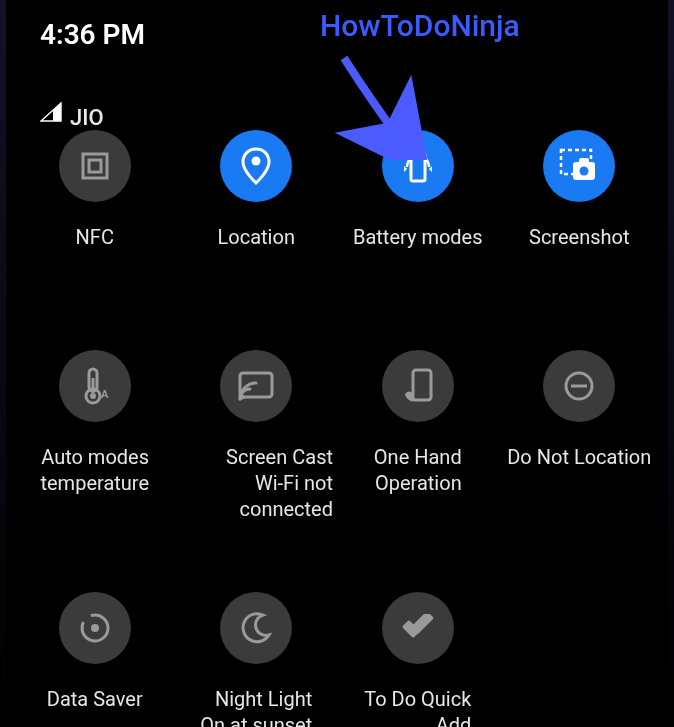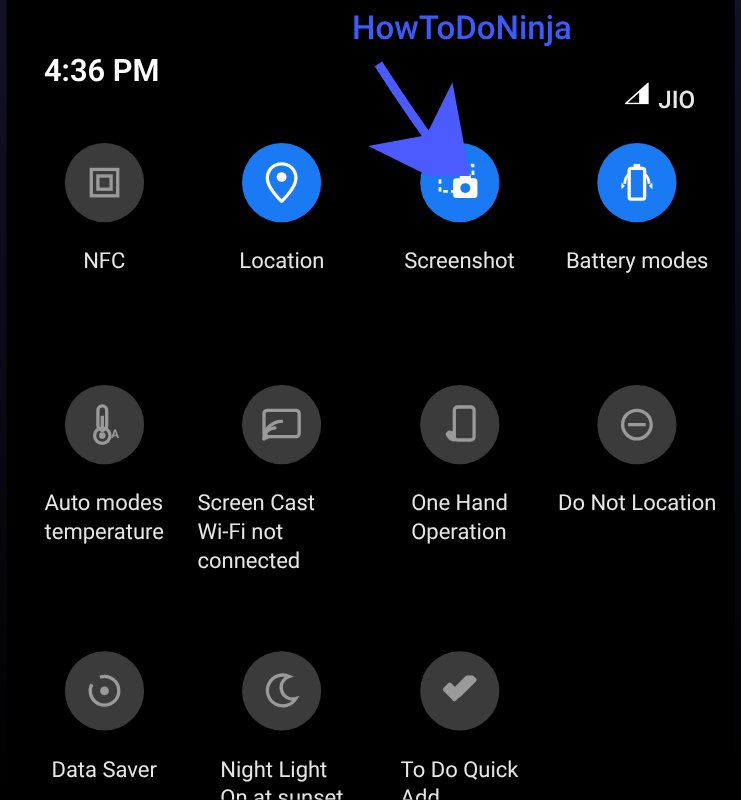--- a/index.html
+++ b/index.html
@@ -17,24 +17,25 @@
     position: relative;
     width: 674px;
     height: 727px;
     background: #000;
     border-radius: 6px;
     box-sizing: border-box;
   }
   .status-bar {
     display: flex;
     justify-content: space-between;
-    align-items: center;
+    align-items: flex-start;
     padding: 18px 36px 0 40px;
     height: 110px;
     box-sizing: border-box;
+    flex-direction: column;
   }
   .time {
     font-size: 28px;
     font-weight: 600;
     color: #fff;
   }
   .status-right {
     text-align: right;
   }
   .watermark-block {
@@ -74,21 +75,21 @@
     display: grid;
     grid-template-columns: repeat(4, 1fr);
     row-gap: 70px;
     column-gap: 0;
     padding: 20px 14px 0 14px;
   }
   .tile {
     display: flex;
     flex-direction: column;
     align-items: center;
-    text-align: left;
+    text-align: right;
     min-height: 150px;
   }
   .circle {
     width: 72px;
     height: 72px;
     border-radius: 50%;
     display: flex;
     align-items: center;
     justify-content: center;
     background: #3b3b3b;
@@ -171,45 +172,45 @@
         <svg width="30" height="38" viewBox="0 0 30 38">
           <path d="M15 2 C7 2 2 8 2 15 C2 24 15 36 15 36 C15 36 28 24 28 15 C28 8 23 2 15 2 Z" fill="none" stroke="#fff" stroke-width="3"></path>
           <circle cx="15" cy="14" r="4.5" fill="#fff"></circle>
         </svg>
       </div>
       <div class="label">Location</div>
     </div>
 
     <div class="tile">
       <div class="circle active">
-        <svg width="40" height="36" viewBox="0 0 40 36">
-          <rect x="2" y="2" width="30" height="24" fill="none" stroke="#fff" stroke-width="2.5" stroke-dasharray="4 3"></rect>
-          <rect x="14" y="14" width="22" height="18" rx="3" fill="#fff"></rect>
-          <rect x="20" y="10" width="10" height="6" rx="2" fill="#fff"></rect>
-          <circle cx="25" cy="23" r="4.5" fill="#1a7af3"></circle>
-        </svg>
-      </div>
-      <div class="label">Screenshot</div>
-    </div>
-
-    <div class="tile">
-      <div class="circle active">
         <svg width="30" height="38" viewBox="0 0 30 38">
           <rect x="8" y="6" width="14" height="28" rx="2" fill="none" stroke="#fff" stroke-width="3"></rect>
           <rect x="12" y="2" width="6" height="4" fill="#fff"></rect>
           <path d="M4 20 A12 12 0 0 1 8 11" fill="none" stroke="#fff" stroke-width="2.5"></path>
           <path d="M26 20 A12 12 0 0 0 22 11" fill="none" stroke="#fff" stroke-width="2.5"></path>
           <polygon points="4,22 1,19 1,25" fill="#fff"></polygon>
           <polygon points="26,22 29,19 29,25" fill="#fff"></polygon>
         </svg>
       </div>
       <div class="label">Battery modes</div>
     </div>
 
     <div class="tile">
+      <div class="circle active">
+        <svg width="40" height="36" viewBox="0 0 40 36">
+          <rect x="2" y="2" width="30" height="24" fill="none" stroke="#fff" stroke-width="2.5" stroke-dasharray="4 3"></rect>
+          <rect x="14" y="14" width="22" height="18" rx="3" fill="#fff"></rect>
+          <rect x="20" y="10" width="10" height="6" rx="2" fill="#fff"></rect>
+          <circle cx="25" cy="23" r="4.5" fill="#1a7af3"></circle>
+        </svg>
+      </div>
+      <div class="label">Screenshot</div>
+    </div>
+
+    <div class="tile">
       <div class="circle">
         <svg width="32" height="40" viewBox="0 0 32 40">
           <rect x="10" y="3" width="8" height="22" rx="4" fill="none" stroke="#9a9a9a" stroke-width="3"></rect>
           <circle cx="14" cy="30" r="7" fill="none" stroke="#9a9a9a" stroke-width="3"></circle>
           <circle cx="14" cy="30" r="3" fill="#9a9a9a"></circle>
           <line x1="14" y1="12" x2="14" y2="27" stroke="#9a9a9a" stroke-width="3"></line>
           <text x="22" y="32" font-size="11" fill="#9a9a9a" font-weight="700">A</text>
         </svg>
       </div>
       <div class="label">Auto modes

